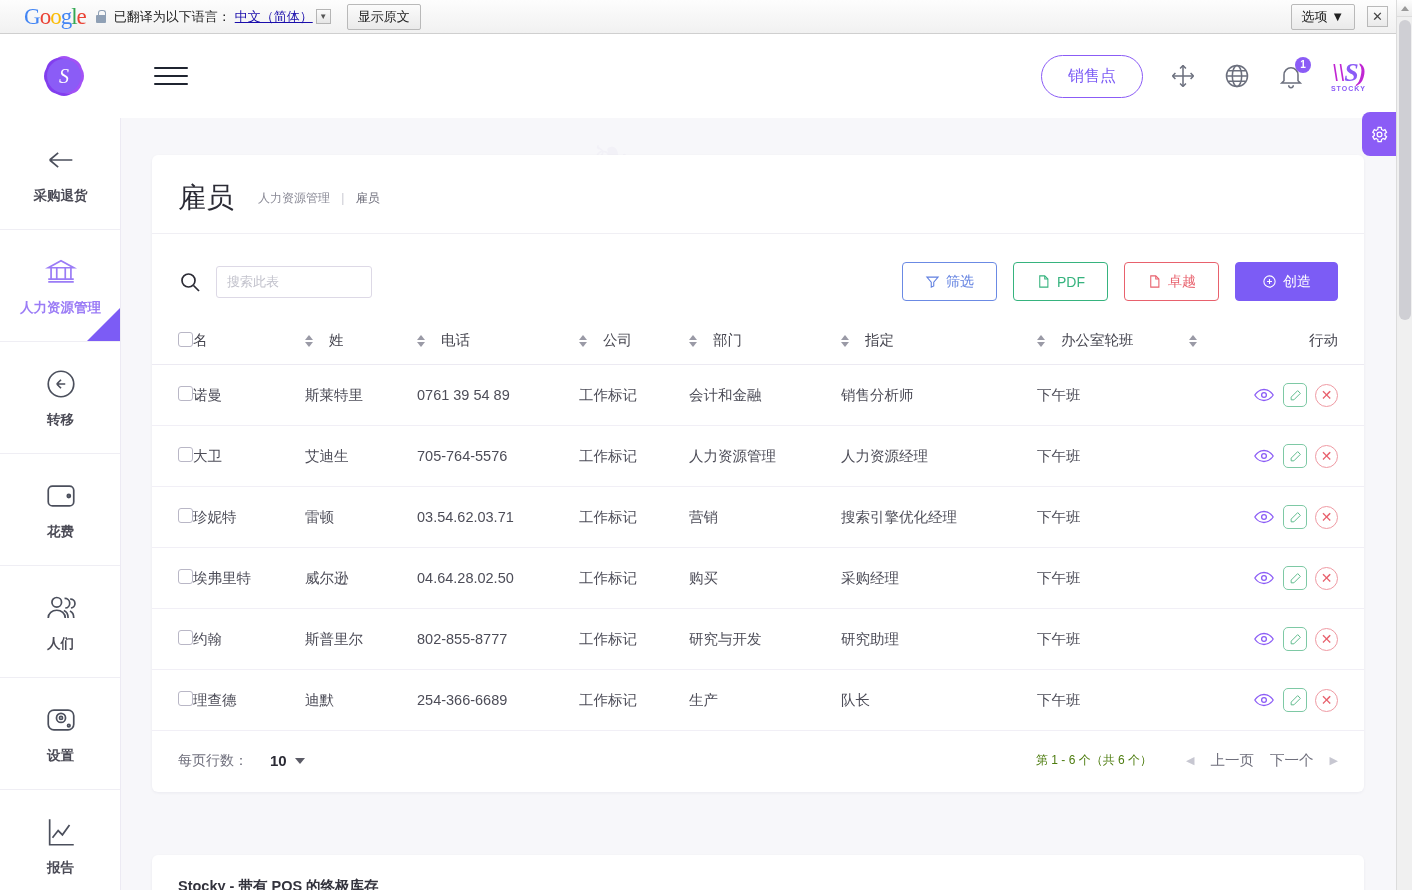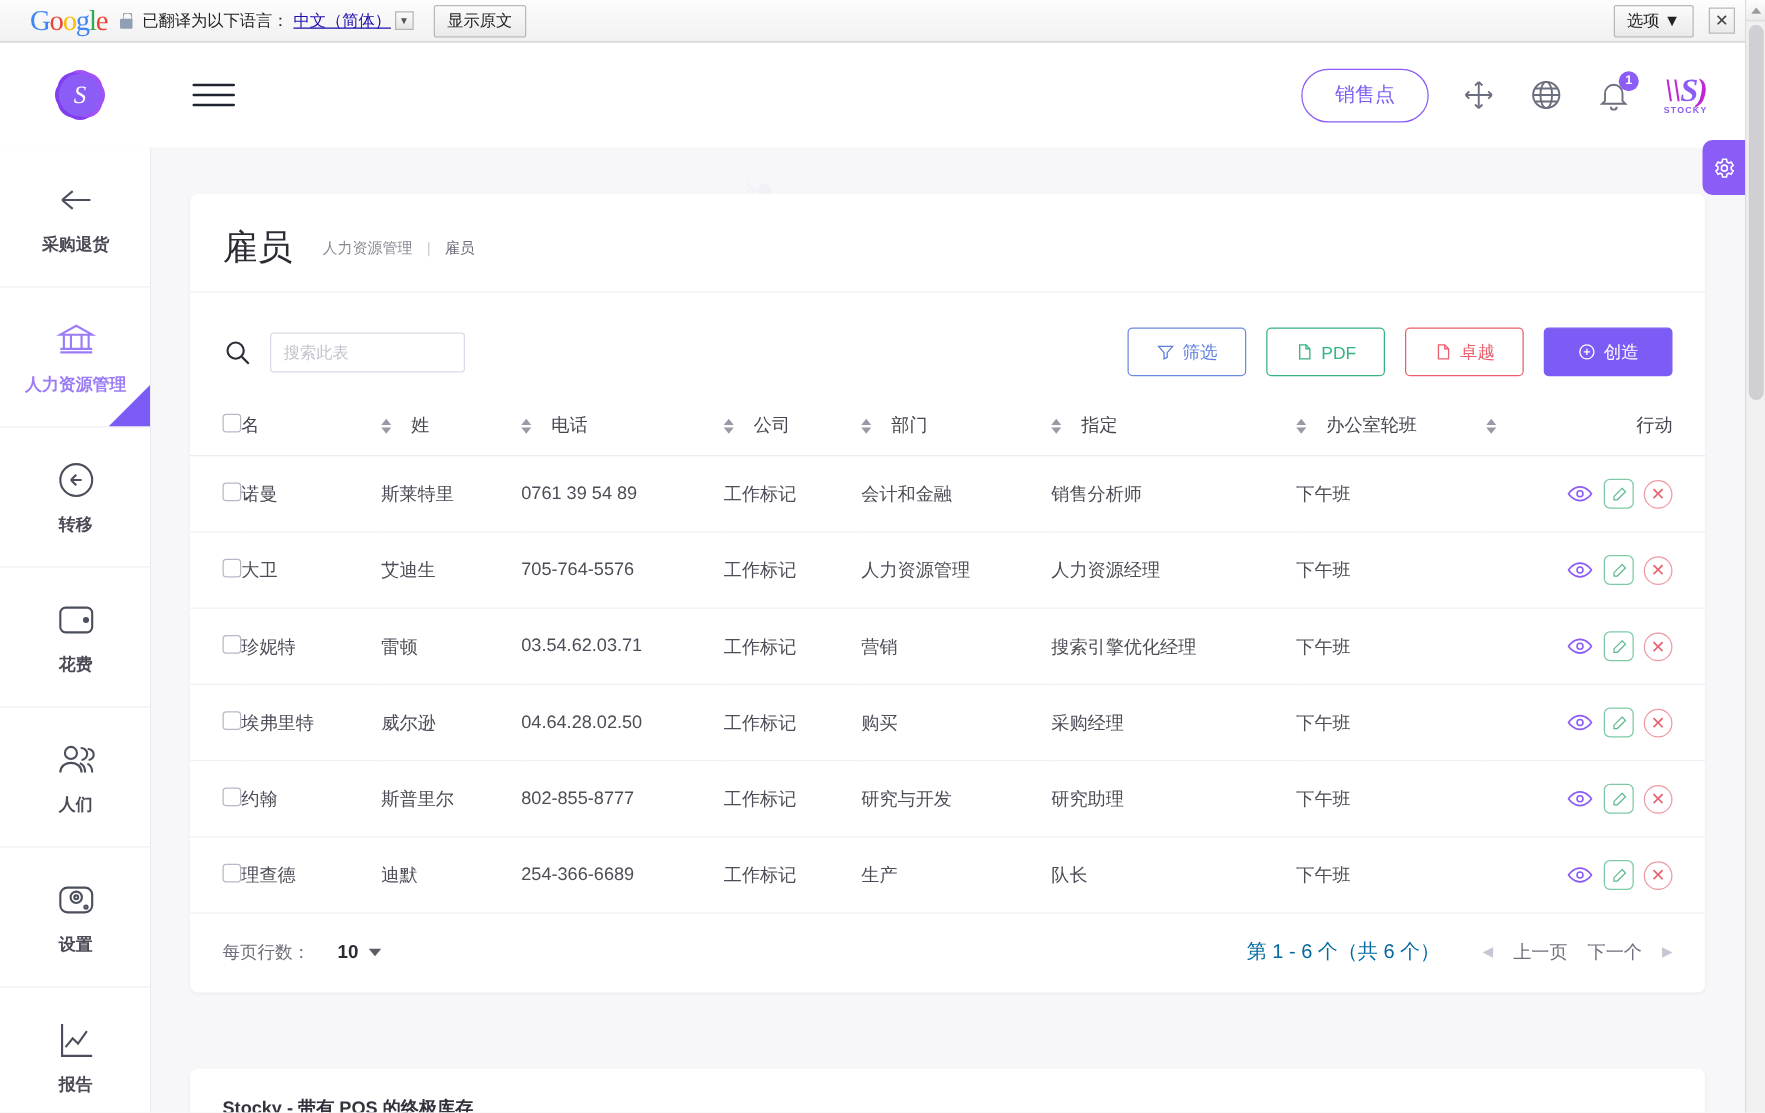--- a/index.html
+++ b/index.html
@@ -212,21 +212,21 @@
   
   .pager { display: flex; align-items: center; padding: 20px 26px 22px 26px; }
   .pg-label { font-size: 14px; color: #6f6f7c; }
   .pg-select {
     margin-left: 22px; font-size: 15px; color: #2b2b35; display: flex; align-items: center;
     gap: 8px; cursor: pointer; font-weight: bold;
   }
   .pg-select .chev { width: 0; height: 0; border-left: 5px solid transparent;
     border-right: 5px solid transparent; border-top: 6px solid #5b5b66; font-weight: normal; }
   .pg-right { margin-left: auto; display: flex; align-items: center; gap: 34px; }
-  .pg-count { font-size: 16px; color: #0369a1; }
+  .pg-count { font-size: 12px; color: #4d7c0f; }
   .pg-nav { display: flex; align-items: center; gap: 16px; }
   .pg-arrow { color: #c7c7d1; font-size: 11px; cursor: pointer; }
   .pg-btn { font-size: 14.5px; color: #6f6f7c; cursor: pointer; }
 
   
   .footer-card {
     position: absolute; left: 31px; top: 737px; width: 1212px; height: 132px;
     background: #fff; border-radius: 6px; box-shadow: 0 1px 3px rgba(40,40,80,.06);
     padding: 22px 26px;
   }

